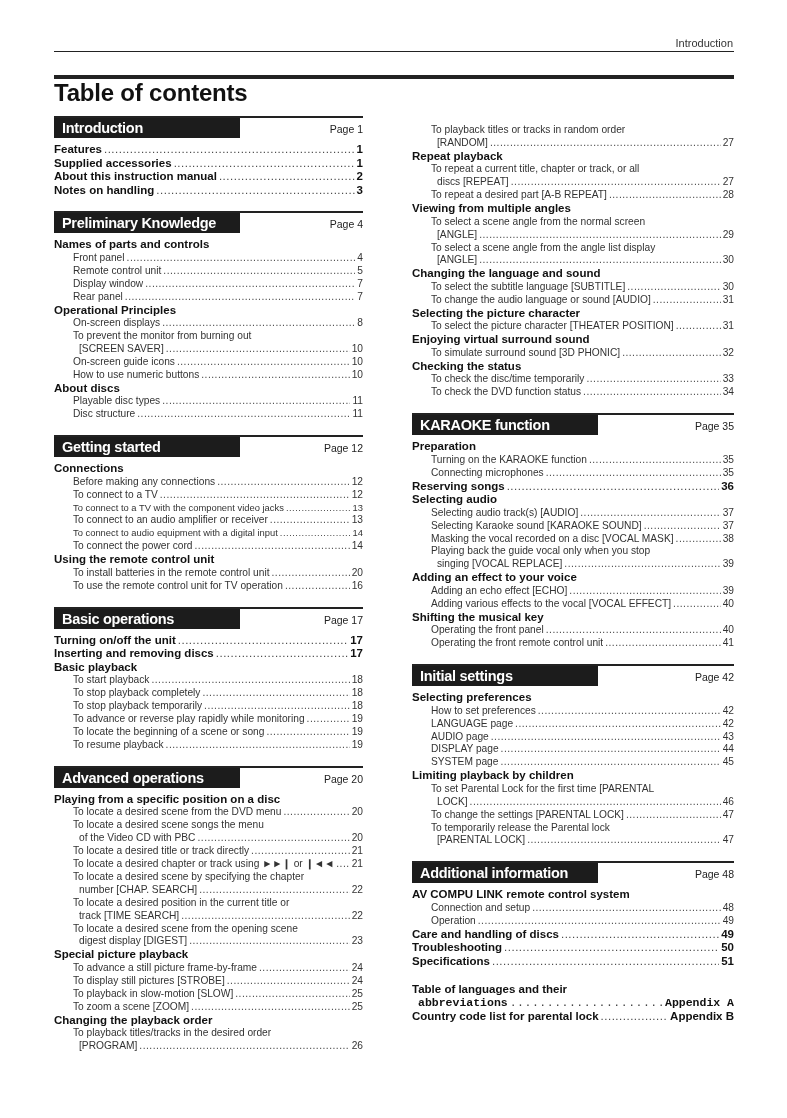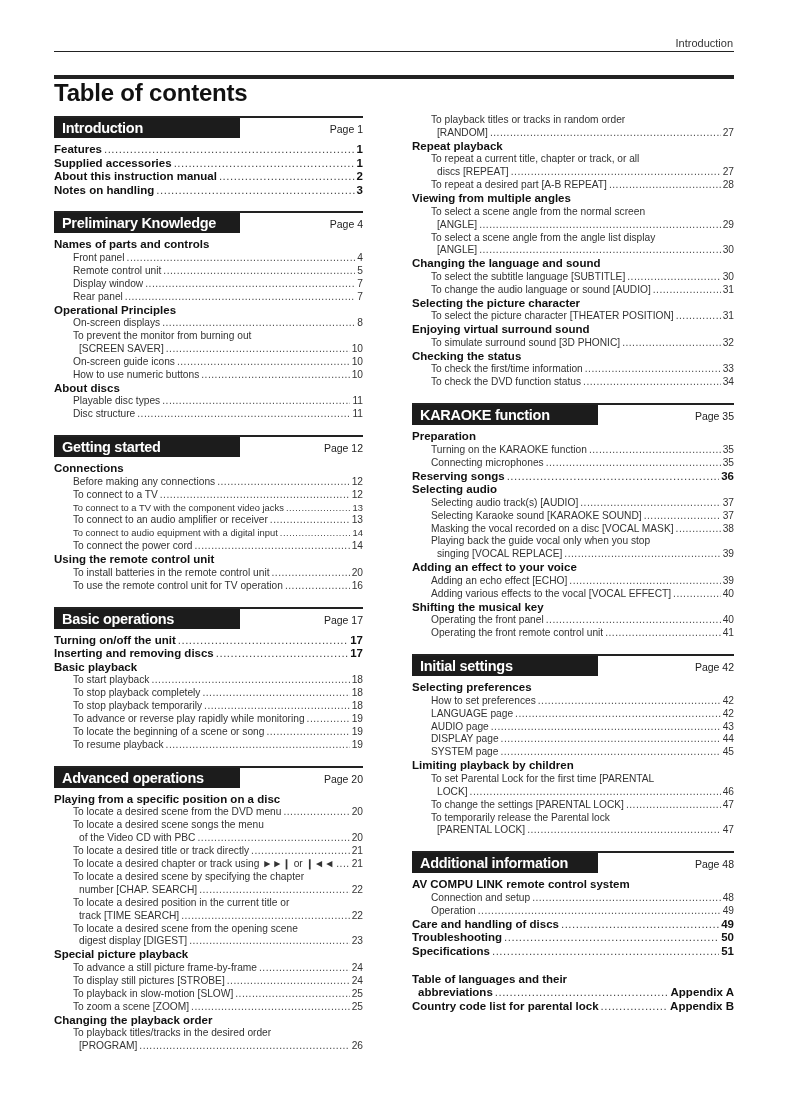--- a/index.html
+++ b/index.html
@@ -16,21 +16,21 @@
     }
     .thick-rule {
       position: absolute; top: 75px; left: 54px; width: 680px; height: 4px; background: #222;
     }
     .page-title {
       position: absolute; top: 79px; left: 54px;
       font-size: 24px; font-weight: bold; color: #111; letter-spacing: -0.2px; text-align: right;
     }
     .col { position: absolute; width: 309px; }
     .col-left { left: 54px; top: 116px; }
-    .col-right { left: 412px; top: 114px; width: 322px; }
+    .col-right { left: 412px; top: 124px; width: 322px; }
 
     .section { margin-bottom: 14px; }
     .sec-head {
       position: relative; height: 22px; border-top: 2px solid #222; margin-bottom: 3px;
     }
     .sec-bar {
       position: absolute; left: 0; top: 0; width: 186px; height: 20px; background: #1c1c1c;
       color: #fff; font-weight: bold; font-size: 14.5px; line-height: 20px; padding-left: 8px;
       box-sizing: border-box; transform-origin: left; letter-spacing: -0.3px;
       font-family: "Liberation Sans", sans-serif;
@@ -49,21 +49,21 @@
       letter-spacing: 0.5px;
     }
     .entry .p { flex: 0 0 auto; }
 
     .lvl1 { font-weight: bold; font-size: 11.5px; line-height: 13.6px; color: #111; }
     .lvl1 .dots { font-weight: normal; }
     .lvl2 { font-size: 10.2px; line-height: 12.9px; padding-left: 19px; color: #333; }
     .lvl2.small { font-size: 9.4px; }
     .wrap1 { display: block; white-space: nowrap; }
     .wrap2 { padding-left: 6px; }
-    .lvl1 .wrap2 { padding-left: 6px; }
+    .lvl1 .wrap2 { padding-left: 6px; font-family: Liberation Mono, monospace; }
     .gap { height: 14px; }
   </style>
 </head>
 <body>
 
 <div class="running-head">Introduction</div>
 <div class="head-rule"></div>
 <div class="thick-rule"></div>
 <h1 class="page-title" style="margin:0;">Table of contents</h1>
 
@@ -508,21 +508,21 @@
           <span class="t">To simulate surround sound [3D PHONIC]</span>
           <span class="dots"></span>
           <span class="p">32</span>
         </div>
       </div>
       <div class="lvl1">
         <div class="wrap1"><span class="t">Checking the status</span></div>
       </div>
       <div class="lvl2">
         <div class="entry">
-          <span class="t">To check the first/time information</span>
+          <span class="t">To check the disc/time temporarily</span>
           <span class="dots"></span>
           <span class="p">33</span>
         </div>
       </div>
       <div class="lvl2">
         <div class="entry">
           <span class="t">To check the DVD function status</span>
           <span class="dots"></span>
           <span class="p">34</span>
         </div>

